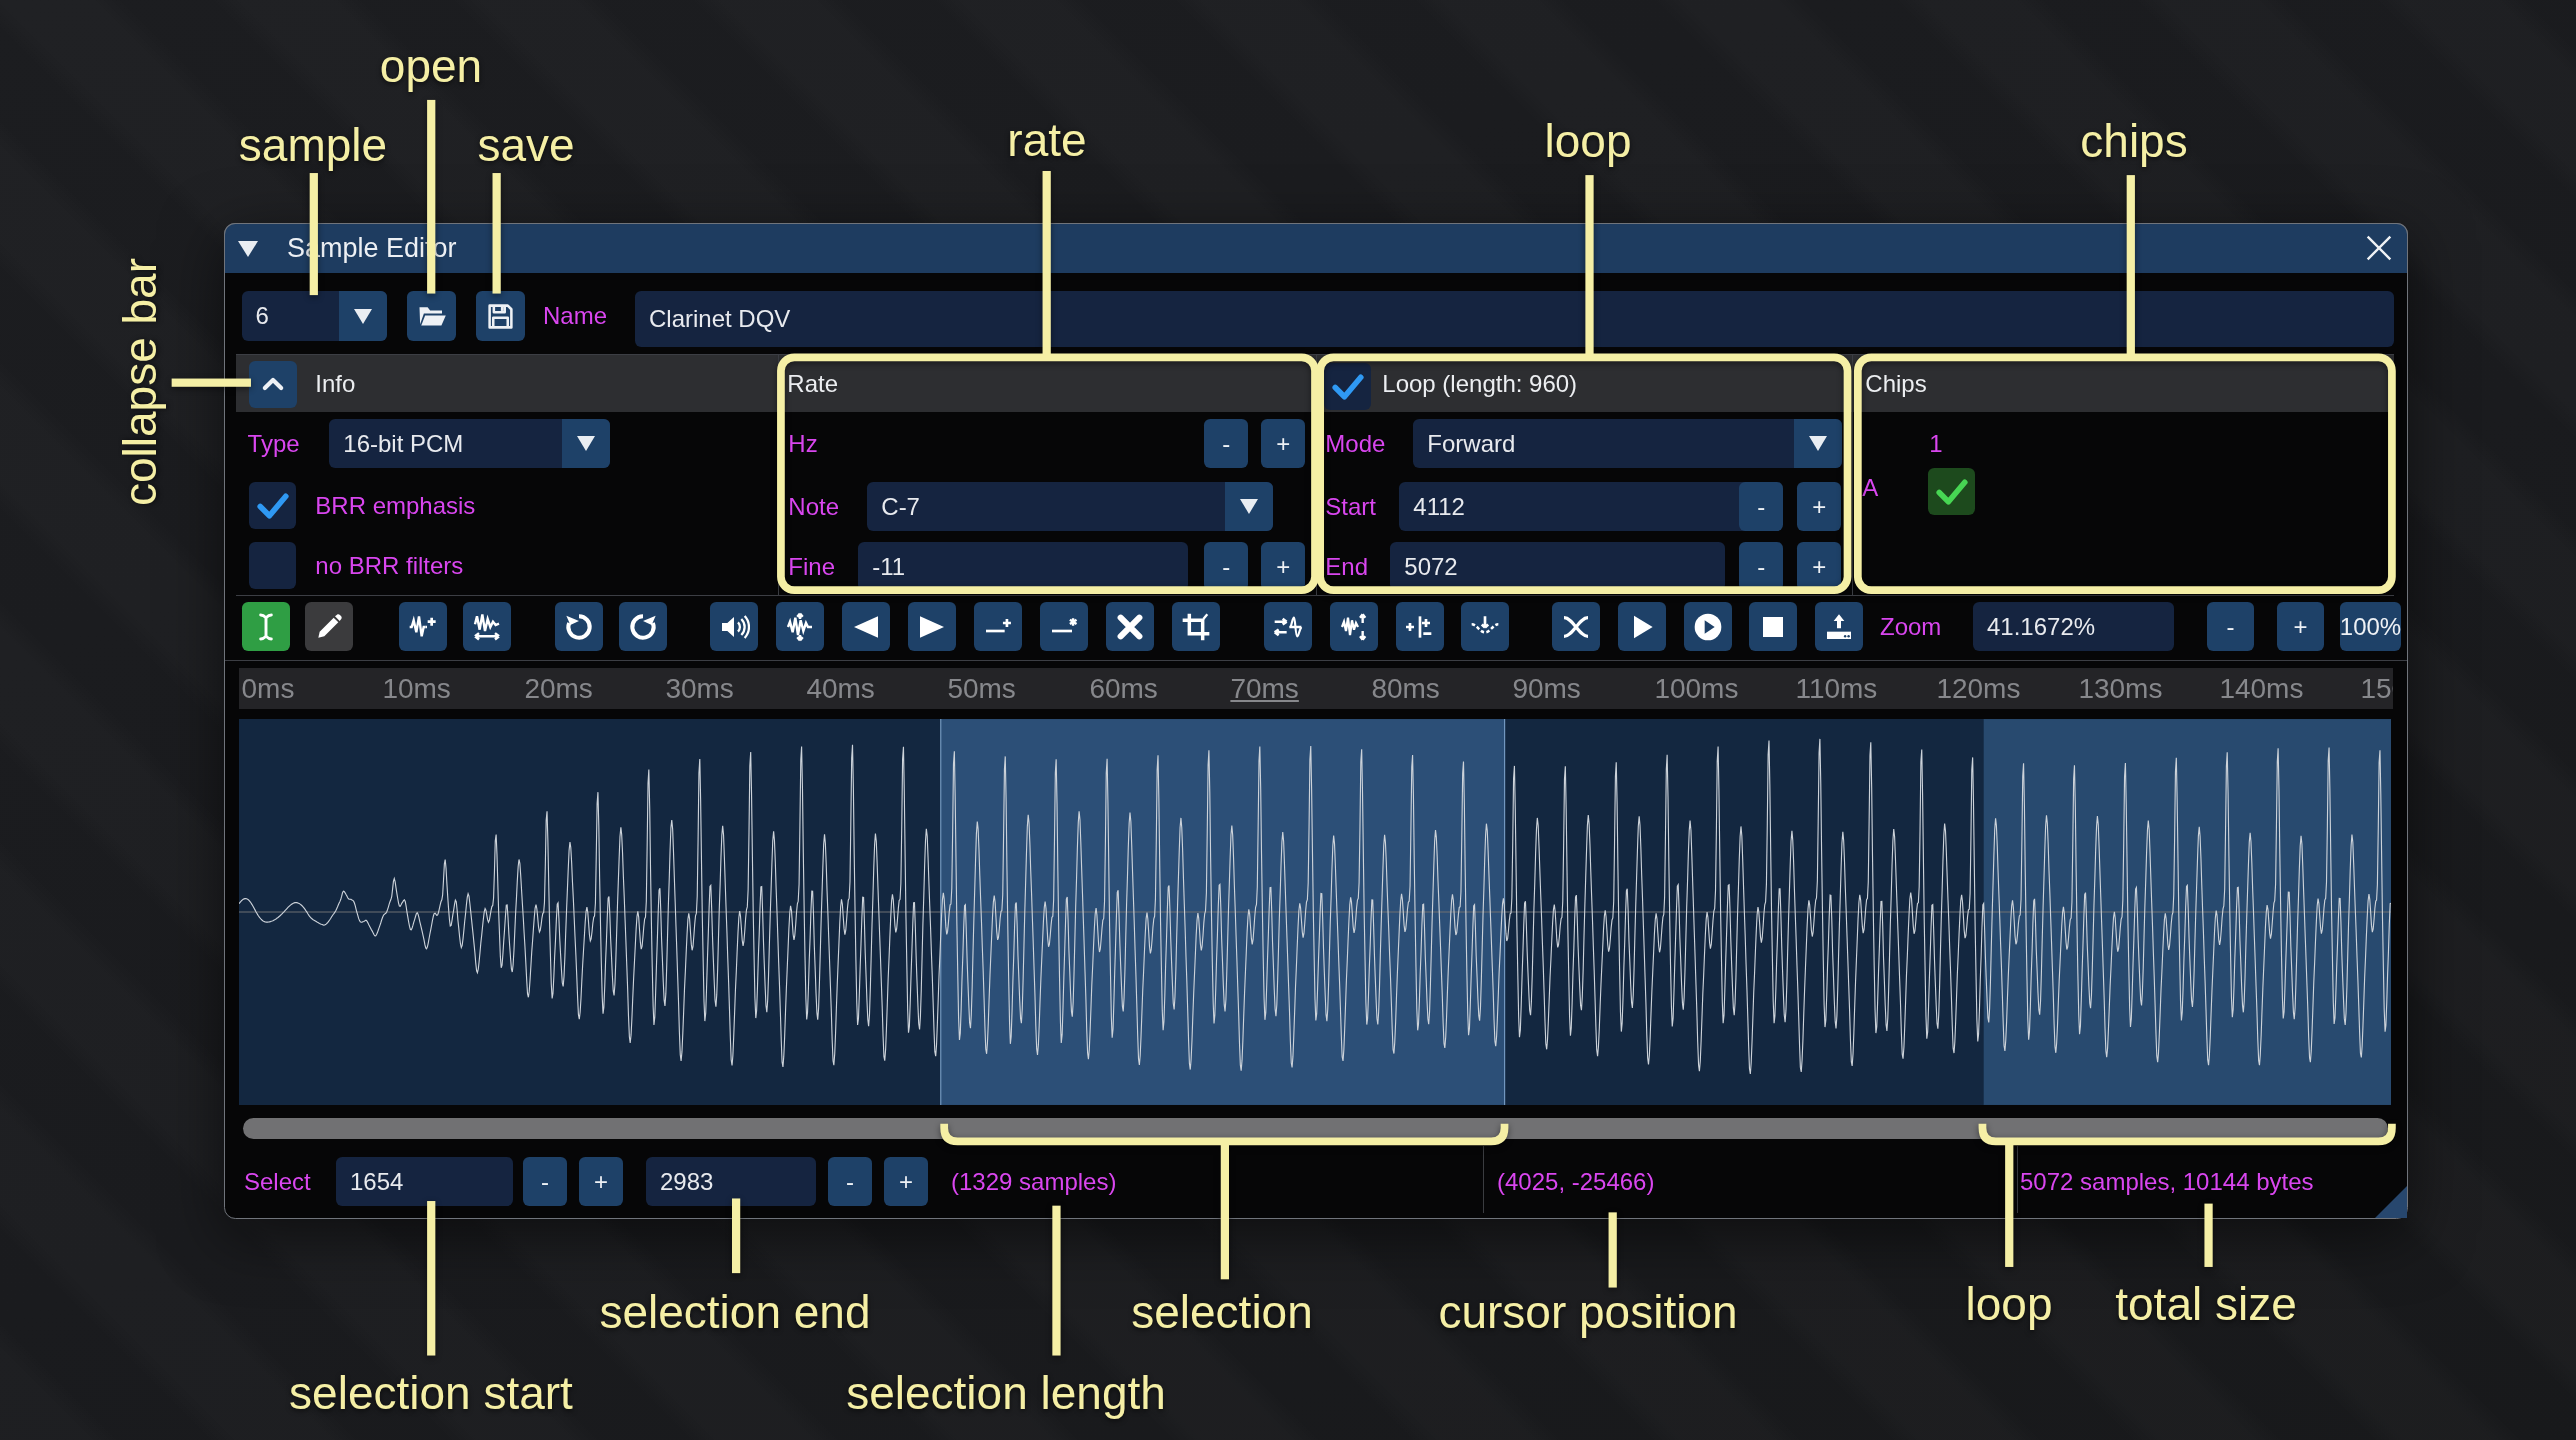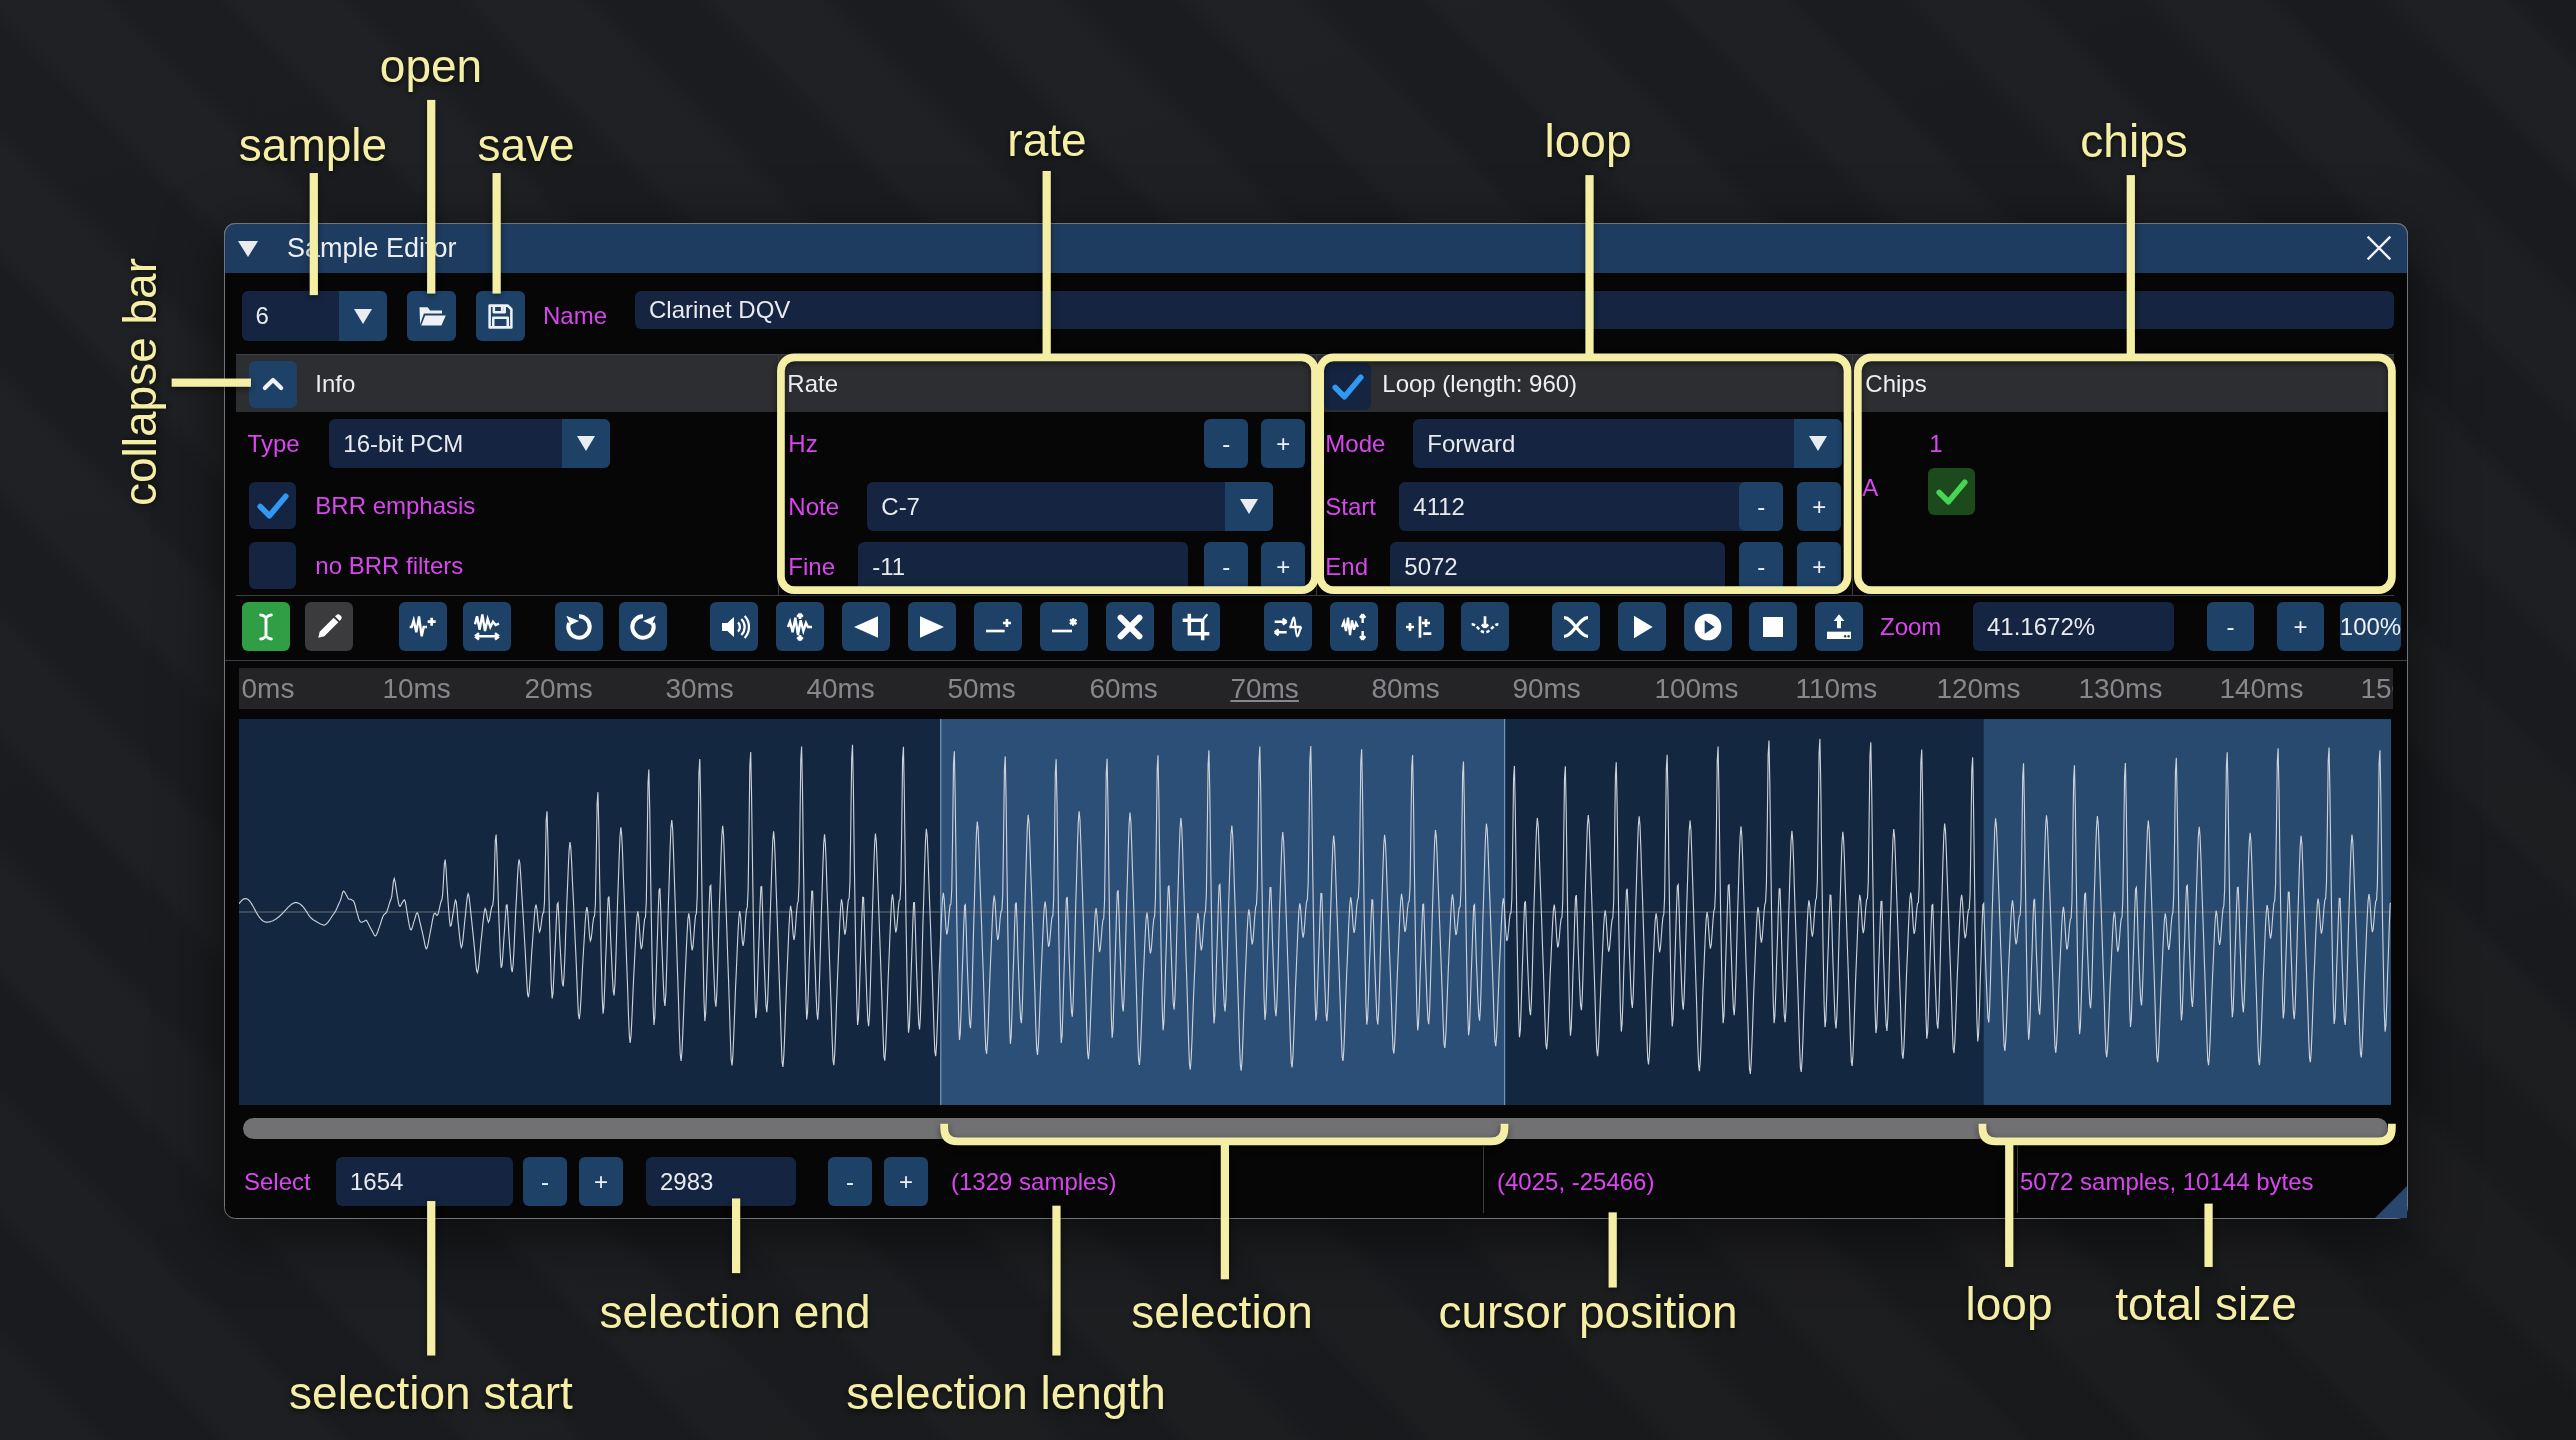--- a/index.html
+++ b/index.html
@@ -98,21 +98,21 @@
         <path d="M6.5 11.5 L23 11.5 L19.5 19.5 L3.4 19.5 Z" fill="#eef1f5"></path>
       </svg>
     </div>
     <div class="btn" style="left:251px;top:67px;width:49px;height:50px;">
       <svg width="29" height="29" viewBox="0 0 24 24">
         <path d="M3 3 L18 3 L21 6 L21 21 L3 21 Z M6.5 3 L6.5 8.5 L15.5 8.5 L15.5 3 M6 21 L6 13 L18 13 L18 21" fill="none" stroke="#eef1f5" stroke-width="2.1" stroke-linejoin="round"></path>
         <rect x="12.3" y="4" width="2.3" height="3.4" fill="#eef1f5"></rect>
       </svg>
     </div>
     <div class="label" style="left:318px;top:67px;line-height:50px;">Name</div>
-    <div class="frame" style="left:410px;top:67px;width:1759px;height:38px;">
+    <div class="frame" style="left:410px;top:67px;width:1759px;height:56px;">
       <div class="value-text">Clarinet DQV</div>
     </div>
 
     <div id="sections">
       <div id="header-band"></div>
       <div class="col-border" style="left:542px;"></div>
       <div class="col-border" style="left:1080px;"></div>
       <div class="col-border" style="left:1616px;"></div>
 
       <div class="btn" style="left:12.4px;top:5.7px;width:48px;height:47px;">
@@ -377,21 +377,21 @@
     </div>
 
     <div id="scrollbar-thumb"></div>
 
     <div class="label" style="left:19px;top:933px;line-height:49px;">Select</div>
     <div class="frame" style="left:111px;top:933px;width:177px;height:49px;">
       <div class="value-text">1654</div>
     </div>
     <div class="btn small-pm" style="left:298px;top:933px;width:44px;height:49px;">-</div>
     <div class="btn small-pm" style="left:354px;top:933px;width:44px;height:49px;">+</div>
-    <div class="frame" style="left:421px;top:933px;width:150px;height:49px;">
+    <div class="frame" style="left:421px;top:933px;width:170px;height:49px;">
       <div class="value-text">2983</div>
     </div>
     <div class="btn small-pm" style="left:603px;top:933px;width:44px;height:49px;">-</div>
     <div class="btn small-pm" style="left:659px;top:933px;width:44px;height:49px;">+</div>
     <div class="label" style="left:726px;top:933px;line-height:49px;">(1329 samples)</div>
     <div class="vsep" style="left:1258px;top:922px;height:67px;"></div>
     <div class="label" style="left:1272px;top:933px;line-height:49px;">(4025, -25466)</div>
     <div class="vsep" style="left:1792px;top:922px;height:67px;"></div>
     <div class="label" style="left:1795px;top:933px;line-height:49px;">5072 samples, 10144 bytes</div>
     <div id="resize-grip"></div>

